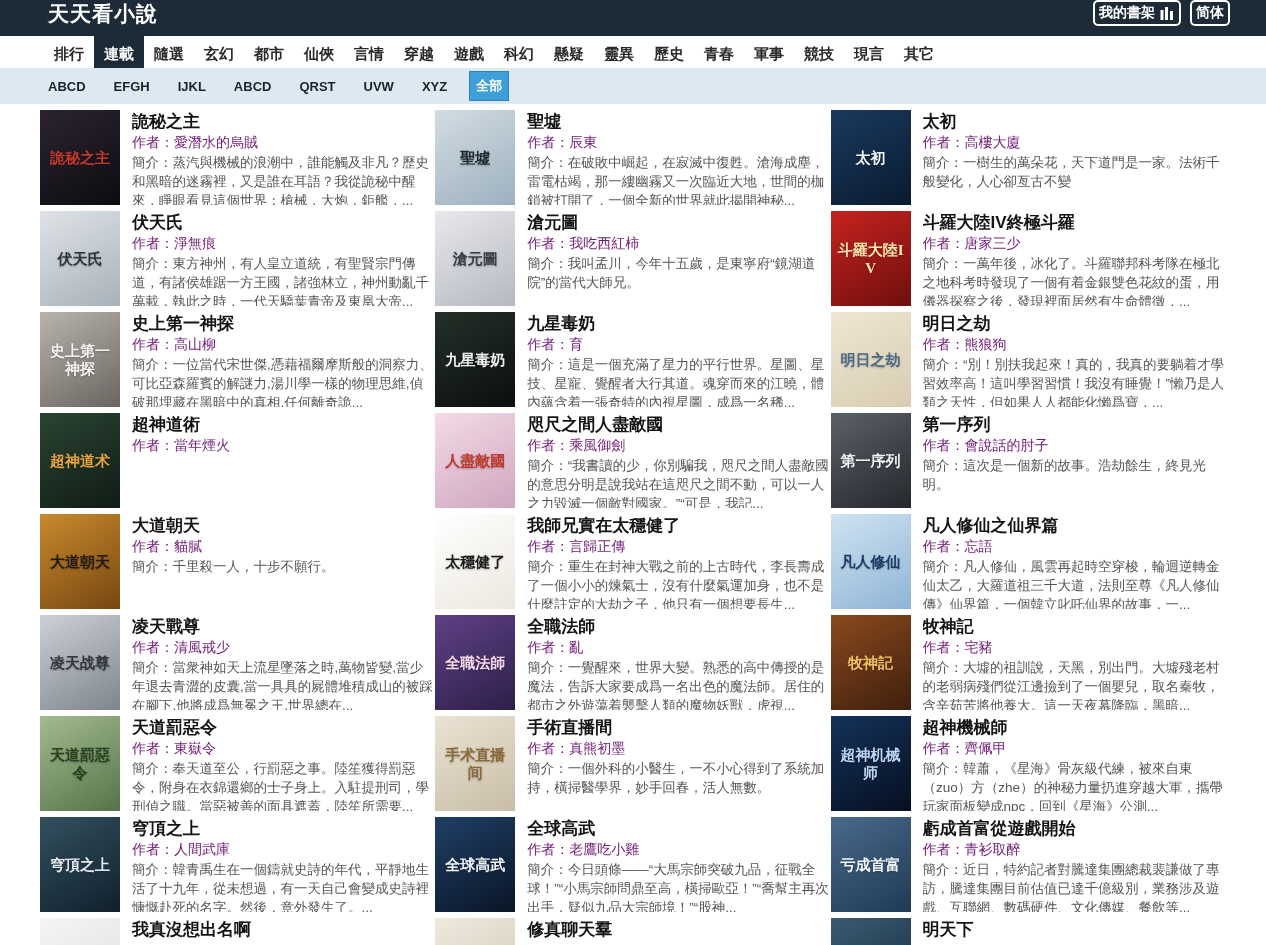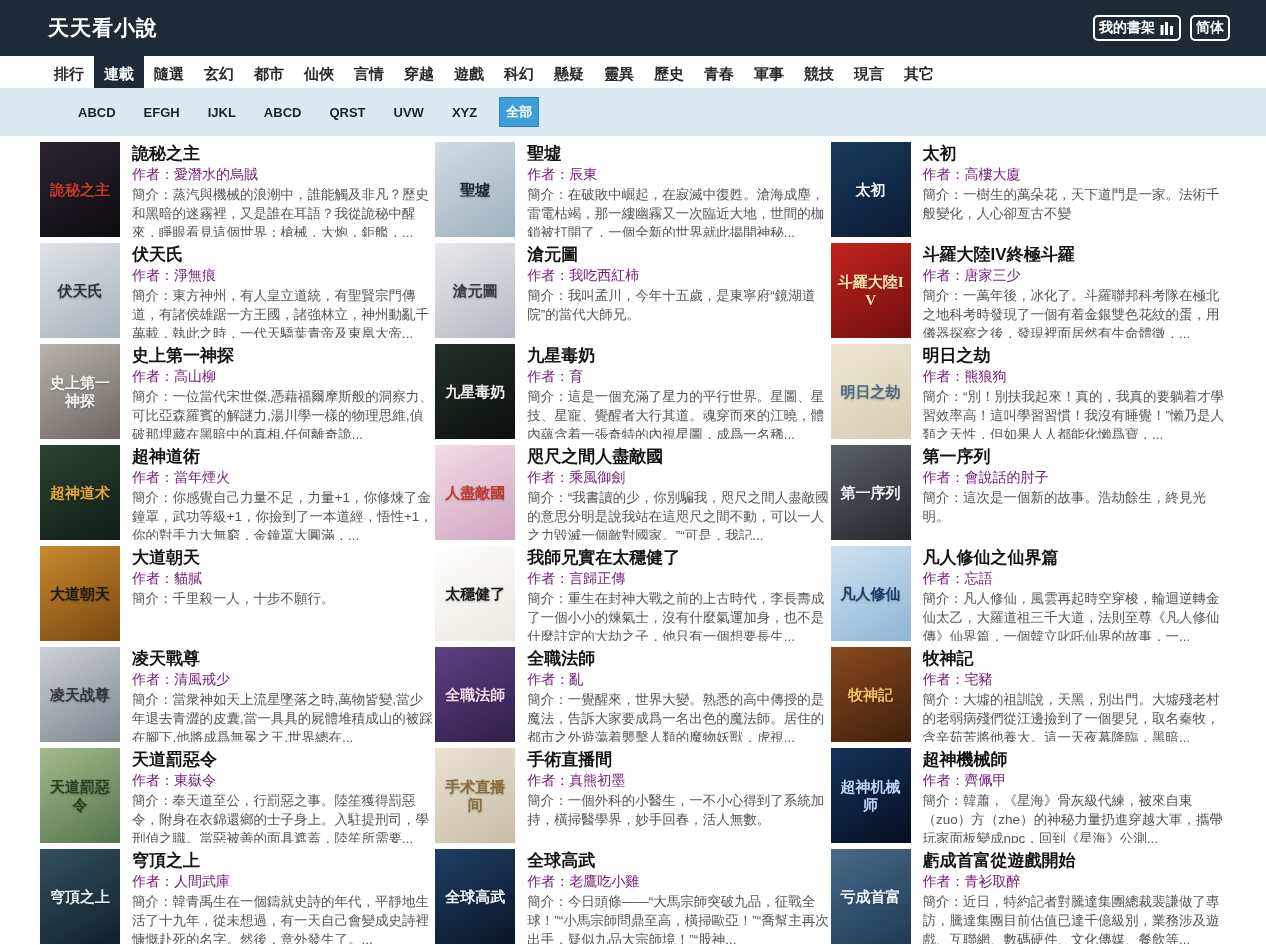--- a/index.html
+++ b/index.html
@@ -1,35 +1,35 @@
 <!DOCTYPE html>
 <html><head>
 <meta charset="utf-8">
 <style>
   * { box-sizing: border-box; margin: 0; padding: 0; }
   html,body { width: 1266px; height: 945px; overflow: hidden; background: #fff;
     font-family: "Liberation Sans", sans-serif; }
   
-  .header { height: 56px; background: #1d2b38; display: flex; align-items: center;
+  .header { height: 36px; background: #1d2b38; display: flex; align-items: flex-start;
     padding: 0 36px 0 48px; color: #fff; }
   .site-title { font-size: 21px; font-weight: bold; letter-spacing: 1px; cursor: pointer; }
   .header-right { margin-left: auto; display: flex; gap: 9px; }
   .hbtn { border: 2px solid #fff; border-radius: 5px; color: #fff; background: transparent;
     font-size: 14px; font-weight: bold; padding: 2px 4px; display: flex; align-items: center;
     gap: 5px; cursor: pointer; font-family: "Liberation Sans", sans-serif; }
   .shelf-ico svg { display: block; }
   
   .nav { background: #fff; display: flex; align-items: stretch; padding-left: 44px;
     height: 32px; }
   .nav-item { font-size: 15px; color: #2a2a2a; padding: 9px 10px; cursor: pointer;
     font-weight: bold; }
   .nav-item.active { background: #1d2b38; color: #fff; }
   
-  .subnav { background: #dde9f2; display: flex; align-items: center; padding-left: 72px;
-    height: 48px; gap: 16px; }
+  .subnav { background: #dde9f2; display: flex; align-items: center; padding-left: 42px;
+    height: 36px; gap: 16px; }
   .subnav-item { font-size: 13px; color: #16242f; cursor: pointer; font-weight: bold;
     padding: 5px 6px; }
   .subnav-item.active { background: #3e9fd9; color: #fff; border: 1px solid #2f84bd; }
   
   .grid { padding: 6px 40px 0 40px; display: grid; grid-template-columns: repeat(3, 395.3px);
     column-gap: 0; }
   .card { height: 95px; margin-bottom: 6px; display: flex; gap: 12px; overflow: hidden; }
   .cover { width: 80px; min-width: 80px; height: 95px; display: flex; align-items: center;
     justify-content: center; text-align: center; cursor: pointer; overflow: hidden;
     padding: 4px; }
@@ -195,21 +195,20 @@
     </div>
   </div>
 
   <div class="card">
     <div class="cover" style="background: linear-gradient(150deg, rgb(42, 68, 51), rgb(16, 28, 21));">
       <span class="cover-label" style="color: rgb(231, 164, 60);">超神道术</span>
     </div>
     <div class="info">
       <div class="b-title">超神道術</div>
       <div class="b-author">作者：當年煙火</div>
-      <div class="b-intro">簡介：你感覺自己力量不足，力量+1，你修煉了金鐘罩，武功等級+1，你撿到了一本道經，悟性+1，你的對手力大無窮，金鐘罩大圓滿，...</div>
     </div>
   </div>
 
   <div class="card">
     <div class="cover" style="background: linear-gradient(150deg, rgb(243, 219, 230), rgb(207, 166, 192));">
       <span class="cover-label" style="color: rgb(192, 57, 43);">人盡敵國</span>
     </div>
     <div class="info">
       <div class="b-title">咫尺之間人盡敵國</div>
       <div class="b-author">作者：乘風御劍</div>

